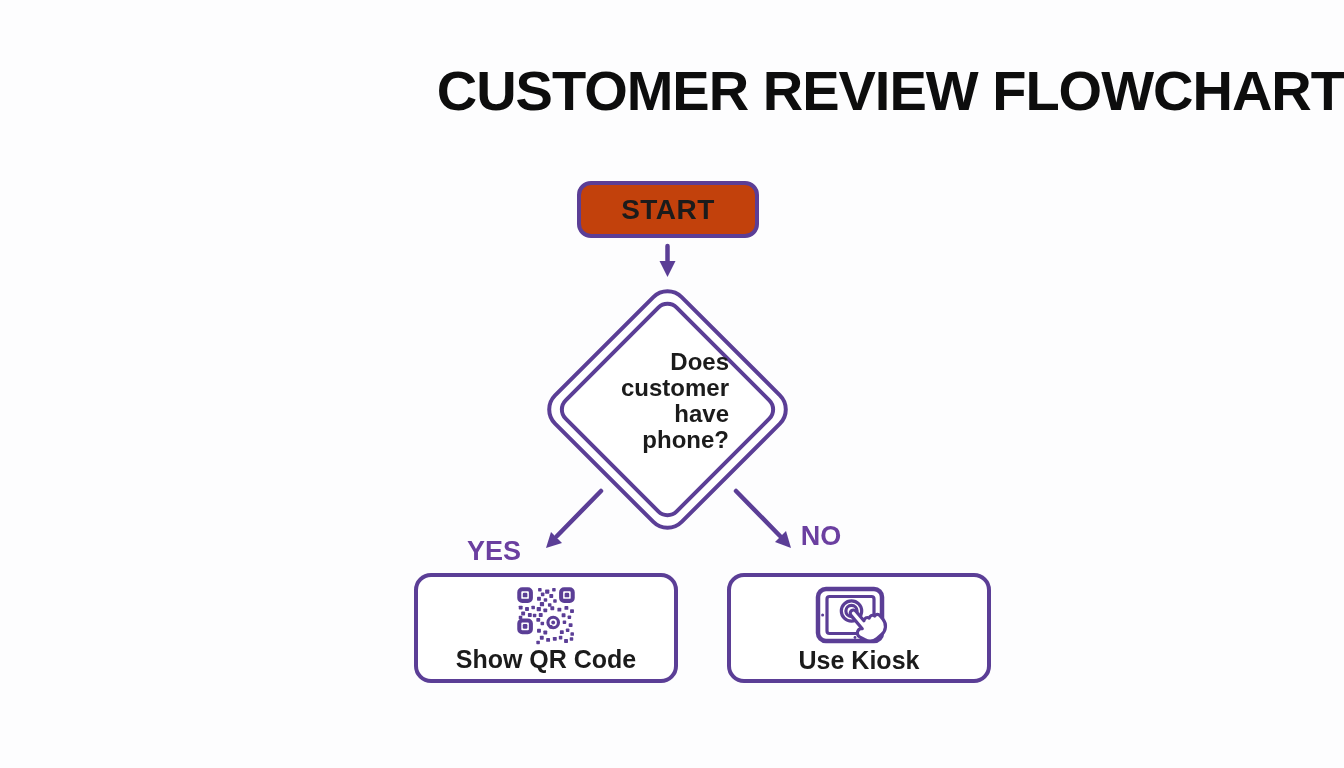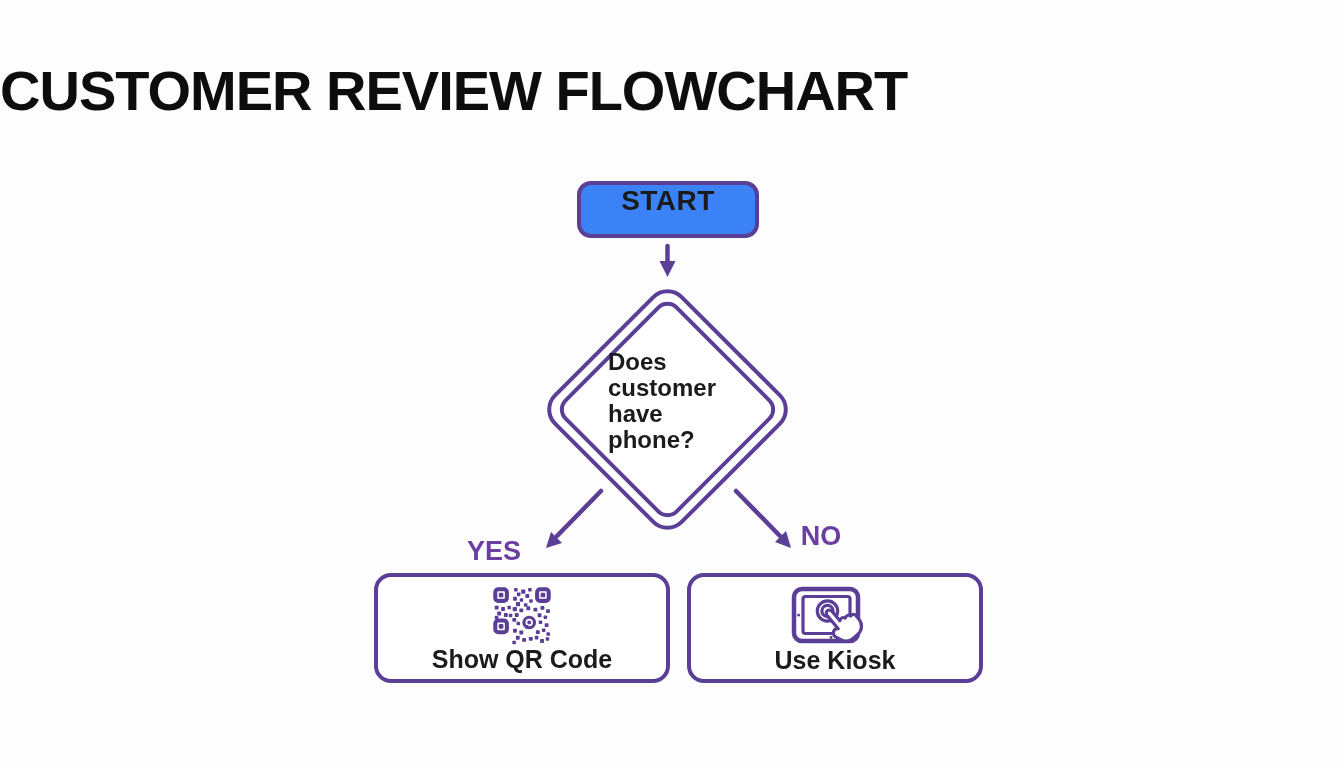--- a/index.html
+++ b/index.html
@@ -9,59 +9,59 @@
     --color-title:#0d0d0d;
     --color-background:#fdfdfe;
   }
   *{margin:0;padding:0;box-sizing:border-box;}
   html,body{background:#ffffff;font-family:"Liberation Sans","DejaVu Sans",sans-serif;}
   .canvas{
     position:relative;width:1344px;height:768px;margin:0 auto;
     background:var(--color-background);overflow:hidden;
   }
   .page-title{
-    position:absolute;left:0;right:0;top:58px;text-align:left;
+    position:absolute;left:0;right:0;top:58px;text-align:right;
     font-size:56px;font-weight:bold;letter-spacing:-1px;
     color:var(--color-title);
   }
   
   .start-node{
     position:absolute;left:577px;top:181px;width:182px;height:57px;
-    border:4px solid var(--color-accent);border-radius:14px;background:#3b82f6;
-    display:flex;justify-content:center;
+    border:4px solid var(--color-accent);border-radius:14px;background:#c2410c;
+    display:flex;align-items:center;justify-content:center;
   }
   .start-label{font-size:28px;font-weight:bold;color:var(--color-text);letter-spacing:.5px;}
   
   .diamond-outer{
     position:absolute;left:576px;top:318px;width:183px;height:183px;
     transform:rotate(45deg);border:4px solid var(--color-accent);
     border-radius:22px;background:#fff;
   }
   .diamond-inner{
     position:absolute;inset:7px;border:4px solid var(--color-accent);
     border-radius:15px;background:#fff;
   }
   .decision-question{
     position:absolute;left:608px;top:349px;width:121px;
-    text-align:left;font-size:24px;line-height:26px;font-weight:bold;
+    text-align:right;font-size:24px;line-height:26px;font-weight:bold;
     color:var(--color-text);
   }
   
   .branch-label{
     position:absolute;font-size:27px;font-weight:bold;color:var(--color-label);
     width:110px;text-align:center;
   }
   .branch-label.yes{left:439px;top:536px;}
   .branch-label.no{left:766px;top:521px;}
   
   .outcome-box{
-    position:absolute;top:573px;width:296px;height:110px;background:#fff;
+    position:absolute;top:573px;width:264px;height:110px;background:#fff;
     border:4px solid var(--color-accent);border-radius:17px;
     display:flex;flex-direction:column;align-items:center;justify-content:center;
-    gap:2px;padding-top:2px;
+    gap:2px;padding-top:2px;margin-left:40px;
   }
   .outcome-box.qr{left:374px;}
   .outcome-box.kiosk{left:687px;}
   .outcome-label{font-size:25px;font-weight:bold;color:var(--color-text);line-height:1;}
   
   .arrows-layer{position:absolute;left:0;top:0;width:1344px;height:768px;pointer-events:none;}
   .accent-stroke{stroke:var(--color-accent);}
   .accent-fill{fill:var(--color-accent);}
   .icon svg{display:block;}
 </style>

